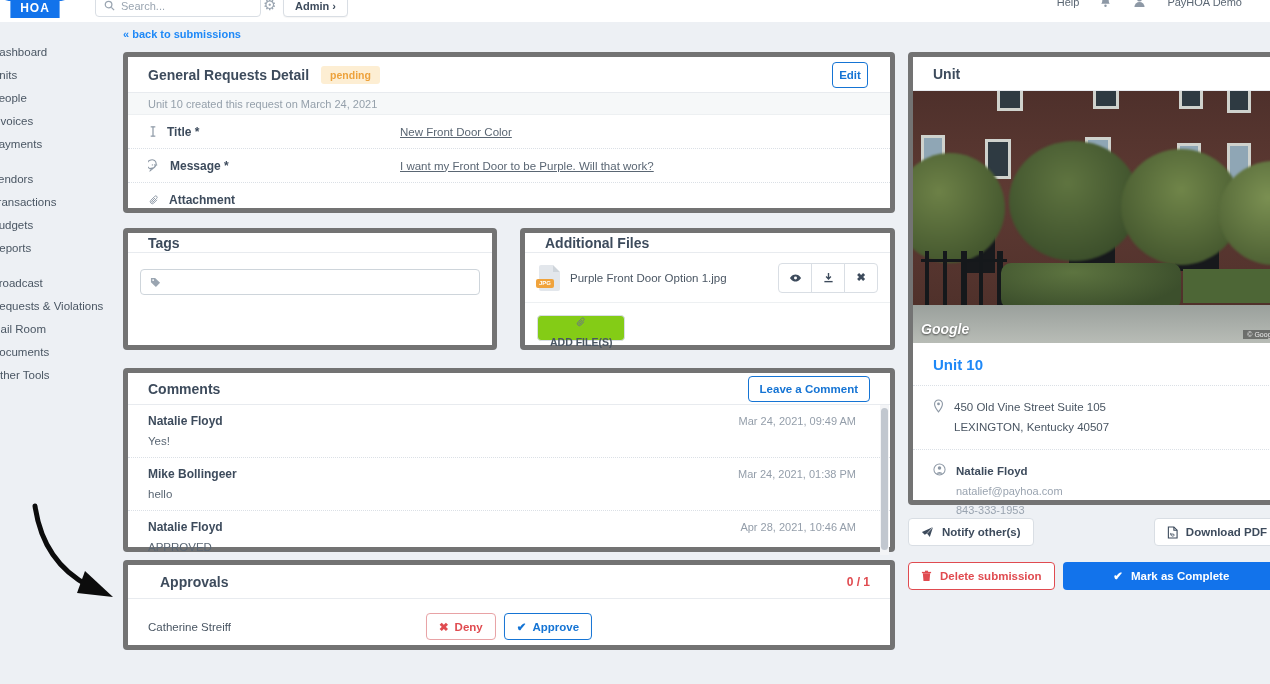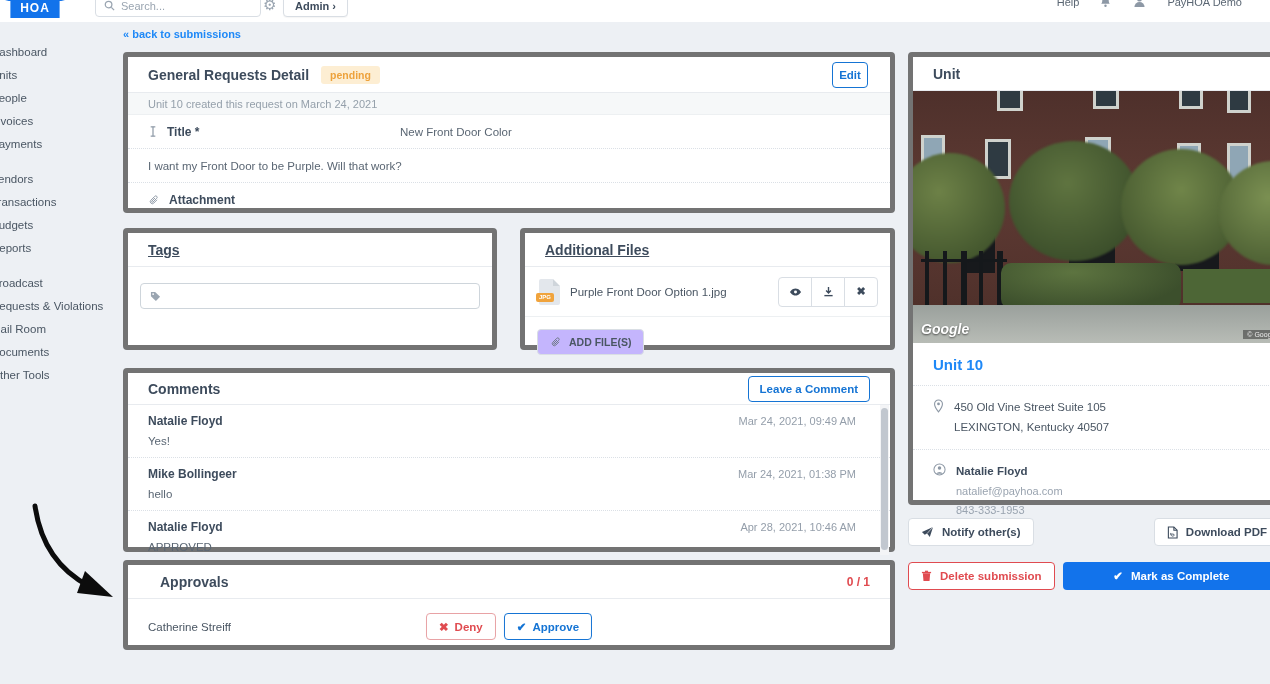--- a/index.html
+++ b/index.html
@@ -43,47 +43,47 @@
   .badge { margin-left:12px; background:#fdeed3; color:#eda23c; font-size:10.5px; font-weight:bold;
           padding:3px 9px; border-radius:3px; }
   .edit-btn { position:absolute; right:22px; top:5px; width:36px; height:26px; background:#fff;
           border:1px solid #1574d4; border-radius:4px; color:#1574d4; font-size:11.5px; font-weight:bold; cursor:pointer; }
   .sub-row { height:22px; background:#f6f8f9; border-bottom:1px solid #edf0f2; display:flex; align-items:center;
           padding:0 20px; font-size:11px; color:#95a0ab; }
   .frow { display:flex; align-items:center; height:34px; padding:0 20px; border-bottom:1px dotted #dbe0e6; }
   .frow:last-child { border-bottom:none; }
   .flabel { width:252px; display:flex; align-items:center; gap:9px; font-size:12px; font-weight:bold; color:#3d4b5c; }
   .flabel .ic { color:#8d98a5; }
-  .fvalue { font-size:11.5px; color:#5a6673; }
+  .fvalue { font-size:11.5px; color:#5a6673;text-decoration:underline; }
 
   
   .tags-card { left:123px; top:228px; width:374px; height:122px; }
-  .tags-card .card-head, .files-card .card-head { height:34px;text-decoration:underline; }
+  .tags-card .card-head, .files-card .card-head { height:20px; }
   .tag-input { margin:16px 12px 0 12px; height:26px; border:1px solid #ced5db; border-radius:4px;
           display:flex; align-items:center; gap:7px; padding:0 9px; }
   .tag-input .ic { color:#9aa5b1; }
   .tag-input input { border:none; outline:none; font-size:11.5px; color:#5a6673; width:300px; background:transparent; font-family:inherit; }
   .tag-input input::placeholder { color:#9aa5b1; }
 
   .files-card { left:520px; top:228px; width:375px; height:122px; }
   .file-row { display:flex; align-items:center; padding:0 12px 0 14px; height:50px; border-bottom:1px solid #edf0f2; }
   .file-doc { position:relative; width:21px; height:26px; background:#e3e7ec; border-radius:2px; margin-right:10px; flex:none; }
   .file-doc:before { content:""; position:absolute; right:0; top:0; border-style:solid; border-width:0 7px 7px 0;
           border-color:#fff #fff #cfd5db #cfd5db; }
   .file-doc i { position:absolute; left:-3px; bottom:3px; background:#f0a33c; color:#fff; font-style:normal;
           font-size:6px; font-weight:bold; padding:1.5px 3px; border-radius:2px; }
   .file-name { font-size:11.5px; color:#4a5663; flex:1; }
   .file-actions { display:flex; }
   .fa-btn { width:34px; height:30px; background:#fff; border:1px solid #d9dee4; display:flex; align-items:center;
           justify-content:center; color:#3d4b5c; cursor:pointer; margin-left:-1px; }
   .fa-btn:first-child { border-radius:4px 0 0 4px; margin-left:0; }
   .fa-btn:last-child { border-radius:0 4px 4px 0; font-size:11px; font-weight:bold; }
-  .addfile-btn { margin:12px 0 0 12px; height:26px; padding:0 12px; background:#c4b5fd; border:1px solid #d9dee4;
+  .addfile-btn { margin:12px 0 0 12px; height:26px; padding:0 12px; background:#84cc16; border:1px solid #d9dee4;
           border-radius:4px; display:inline-flex; align-items:center; gap:7px; font-size:10.5px; font-weight:bold;
-          color:#4a5663; cursor:pointer; }
+          color:#4a5663; cursor:pointer;flex-direction:column; }
   .addfile-btn .ic { color:#6b7682; }
 
   
   .comments-card { left:123px; top:368px; width:772px; height:184px; }
   .comments-card .card-head { height:32px; justify-content:space-between; }
   .leave-btn { height:26px; padding:0 11px; background:#fff; border:1px solid #1574d4; border-radius:4px;
           color:#1574d4; font-size:11.5px; font-weight:bold; cursor:pointer; }
   .comments-list { position:relative; height:150px; overflow:hidden; }
   .comment { padding:9px 34px 10px 20px; border-bottom:1px dotted #dbe0e6; }
   .comment:last-child { border-bottom:none; }
@@ -215,20 +215,31 @@
             <line x1="5" y1="2" x2="5" y2="12" stroke="#8d98a5" stroke-width="1.3"></line>
             <line x1="2.5" y1="2" x2="7.5" y2="2" stroke="#8d98a5" stroke-width="1.3"></line>
             <line x1="2.5" y1="12" x2="7.5" y2="12" stroke="#8d98a5" stroke-width="1.3"></line>
           </svg>
       </span>
       <span>Title *</span>
     </div>
     <div class="fvalue">New Front Door Color</div>
   </div>
   <div class="frow">
+    <div class="flabel">
+      <span class="ic">
+        <svg width="13" height="13" viewBox="0 0 14 14">
+            <path d="M7 1.5a5.5 5 0 1 0-2.5 9.4L2.5 12.5l.6-2.4A5.5 5 0 0 0 7 1.5z" fill="none" stroke="#8d98a5" stroke-width="1.2"></path>
+            <circle cx="4.7" cy="6.4" r=".7" fill="#8d98a5"></circle>
+            <circle cx="7" cy="6.4" r=".7" fill="#8d98a5"></circle>
+            <circle cx="9.3" cy="6.4" r=".7" fill="#8d98a5"></circle>
+          </svg>
+      </span>
+      <span>Message *</span>
+    </div>
     <div class="fvalue">I want my Front Door to be Purple. Will that work?</div>
   </div>
   <div class="frow">
     <div class="flabel">
       <span class="ic">
         <svg width="12" height="13" viewBox="0 0 14 14">
             <path d="M10.5 6.2 6.8 10a2.4 2.4 0 0 1-3.4-3.4l4.5-4.5a1.6 1.6 0 0 1 2.3 2.3L5.8 8.8a.8.8 0 0 1-1.2-1.2l3.6-3.5" fill="none" stroke="#8d98a5" stroke-width="1.1"></path>
           </svg>
       </span>
       <span>Attachment</span>

